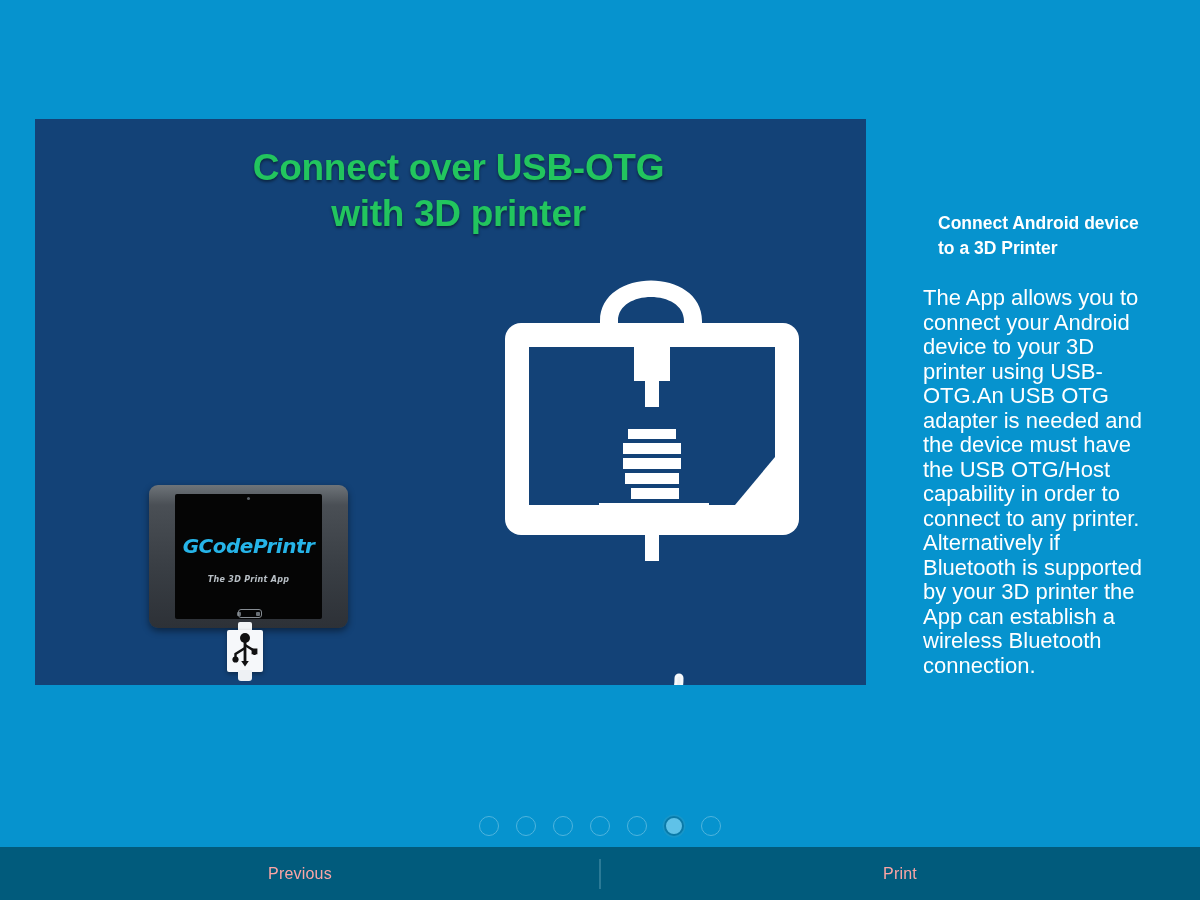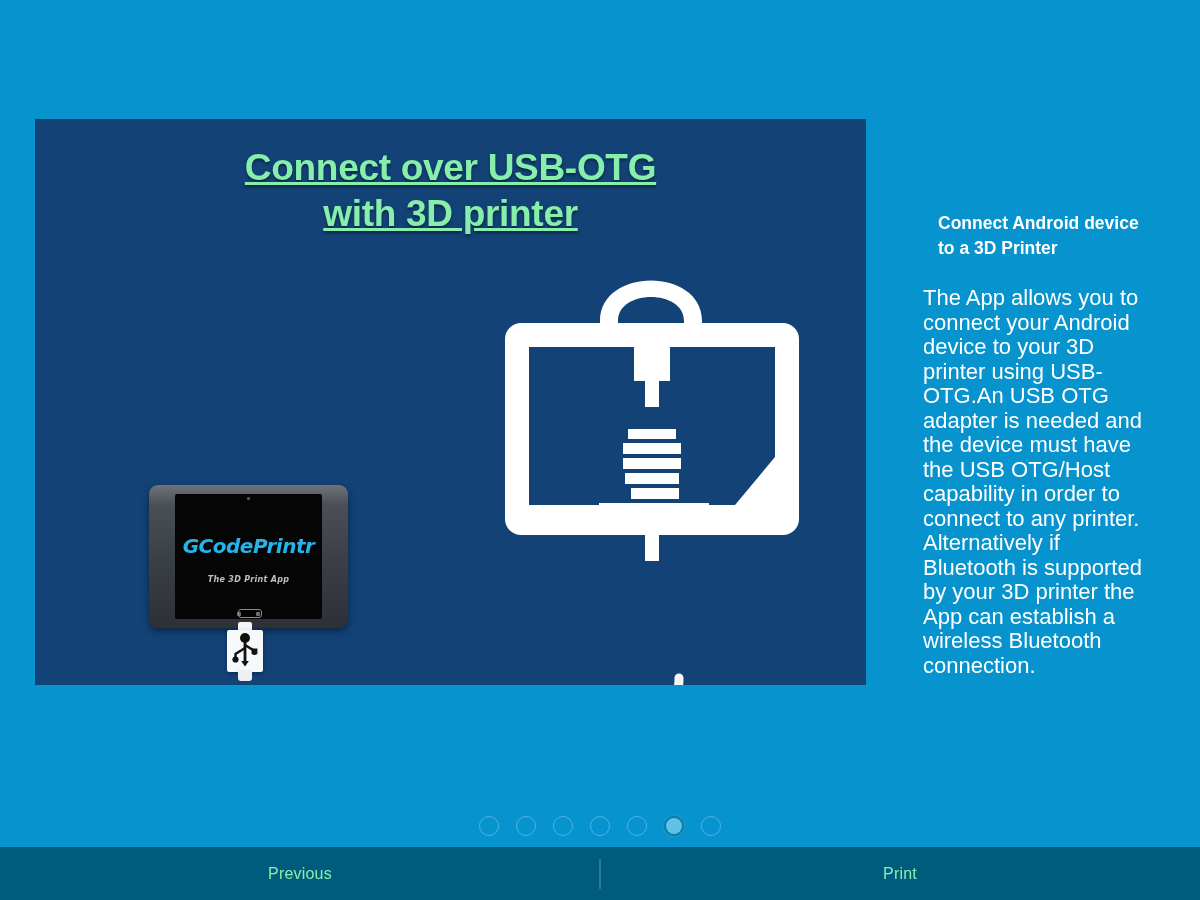--- a/index.html
+++ b/index.html
@@ -22,32 +22,31 @@
     top: 119px;
     width: 831px;
     height: 566px;
     background: #134277;
     overflow: hidden;
   }
 
   #slide-image-title {
     position: absolute;
     top: 26px;
-    left: 0;
+    left: 8px;
     width: 100%;
     text-align: center;
-    color: #86efac;
+    color: #22c55e;
     font-family: "Liberation Sans", sans-serif;
     font-weight: bold;
     font-size: 37px;
     line-height: 46px;
     letter-spacing: -0.3px;
     text-shadow: 0 2px 3px rgba(0,0,0,0.45);
     white-space: pre-line;
-    text-decoration: underline;
   }
 
   
   #tablet-device {
     position: absolute;
     left: 114px;
     top: 366px;
     width: 199px;
     height: 143px;
     border-radius: 9px;
@@ -239,21 +238,21 @@
     background: #015b7c;
     display: flex;
     align-items: center;
   }
   .nav-button {
     flex: 1 1 0;
     height: 53px;
     display: flex;
     align-items: center;
     justify-content: center;
-    color: #86efac;
+    color: #fca5a5;
     font-family: "Liberation Sans", sans-serif;
     font-size: 16px;
     letter-spacing: 0.2px;
     cursor: pointer;
     user-select: none;
   }
   #bottom-bar-divider {
     position: absolute;
     left: 599px;
     top: 12px;

